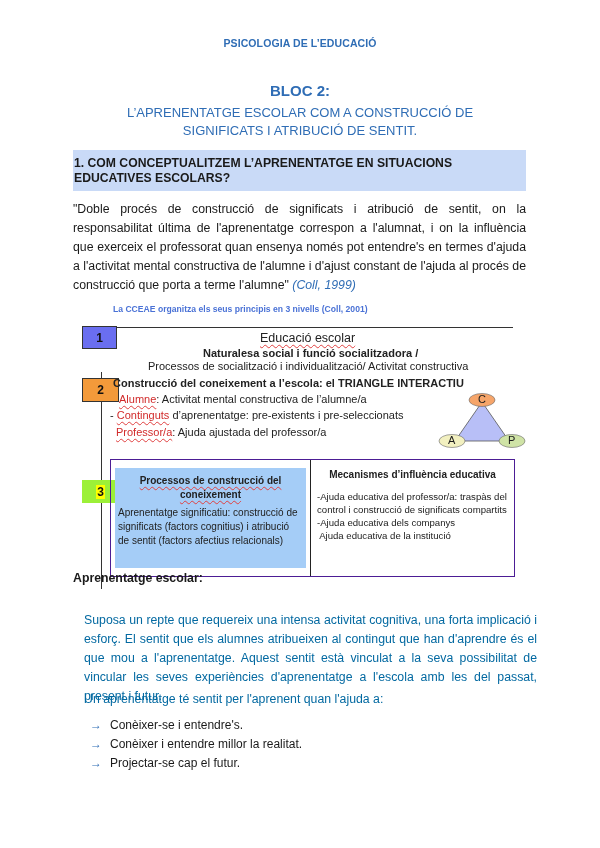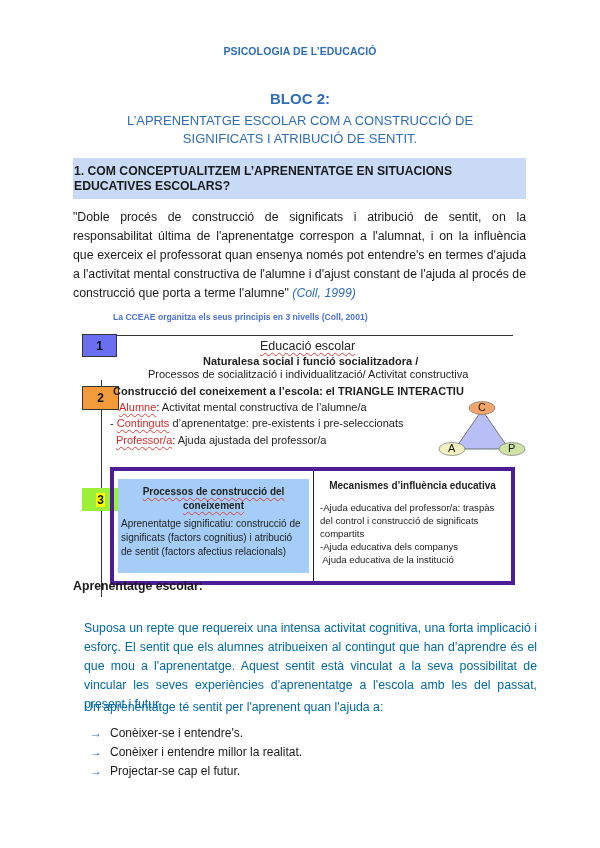--- a/index.html
+++ b/index.html
@@ -1,21 +1,21 @@
 <!DOCTYPE html>
 <html><head>
   <meta charset="utf-8">
   <style>
     * { box-sizing: border-box; margin: 0; padding: 0; }
     html, body {
       width: 600px; height: 848px; background: #ffffff;
       font-family: "Liberation Sans", "DejaVu Sans", sans-serif;
       color: #1a1a1a; overflow: hidden;
     }
-    .page { position: relative; width: 600px; height: 616px; margin-top: 8px; }
+    .page { position: relative; width: 600px; height: 616px; }
 
     .running-header {
       position: absolute; top: 37px; left: 0; width: 600px;
       text-align: center; font-size: 10.5px; font-weight: bold;
       color: #2f6db5; letter-spacing: 0.1px;
     }
     .bloc-title {
       position: absolute; top: 82px; left: 0; width: 600px;
       text-align: center; font-size: 15px; font-weight: bold; color: #2f6db5;
     }
@@ -56,21 +56,21 @@
     .d-text { position: absolute; font-size: 11px; color: #222; white-space: nowrap; }
     .d-title { font-size: 12.5px; color: #222; }
     .d-bold { font-weight: bold; }
     .red { color: #d12a2a; }
     .squig { text-decoration: underline wavy #e04040; text-decoration-thickness: 1px; text-underline-offset: 2px; }
 
     .triangle-wrap { position: absolute; left: 437px; top: 390px; width: 90px; height: 62px; }
 
     .box3 {
       position: absolute; top: 459px; left: 110px; width: 405px; height: 118px;
-      border: 4px solid #4c1d95; display: flex;
+      border: 1px solid #4c1d95; display: flex;
     }
     .box3-left {
       width: 200px; height: 100%; border-right: 1px solid #222; padding: 8px 4px;
     }
     .box3-left-inner {
       background: #a5cdf7; width: 100%; height: 100%; padding: 6px 3px;
     }
     .box3-left-title {
       text-align: center; font-size: 10px; font-weight: bold; line-height: 14px; color: #222;
     }

